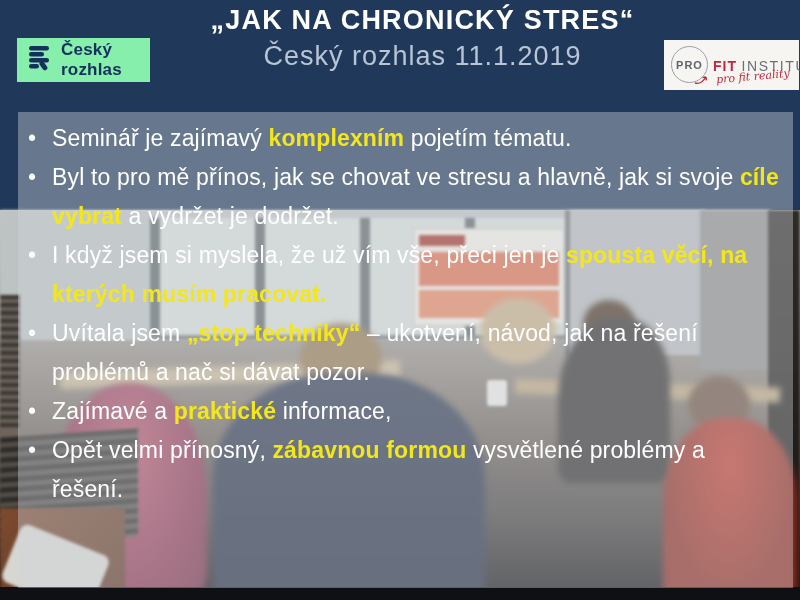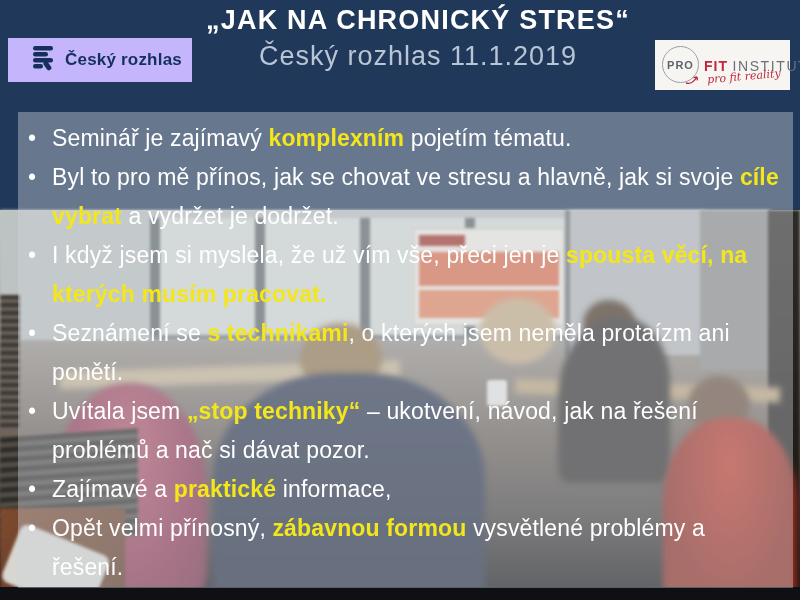--- a/index.html
+++ b/index.html
@@ -8,28 +8,28 @@
   }
   *{margin:0;padding:0;box-sizing:border-box;}
   html,body{width:800px;height:600px;overflow:hidden;background:#000;}
   .slide{
     position:relative;width:800px;height:600px;overflow:hidden;
     background:var(--navy);
     font-family:"Liberation Sans",sans-serif;
   }
 
   
-  .header{position:absolute;top:0;left:0;right:0;height:106px;background:var(--navy);z-index:5;}
+  .header{position:absolute;top:0;left:9px;right:0;height:106px;background:var(--navy);z-index:5;}
   .header-text{position:absolute;left:0;right:0;top:5px;text-align:center;transform:translateX(18px);}
   .title{color:#ffffff;font-weight:800;font-size:27px;letter-spacing:1.2px;}
   .subtitle{color:#b9c5d4;font-weight:400;font-size:27px;letter-spacing:1px;margin-top:5px;}
 
   
-  .logo-cr{position:absolute;left:8px;top:38px;width:184px;height:44px;background:#c4b5fd;
-    display:flex;align-items:center;gap:8px;padding-left:25px;z-index:6;}
+  .logo-cr{position:absolute;left:8px;top:38px;width:133px;height:44px;background:#86efac;
+    display:flex;align-items:center;gap:8px;padding-left:12px;z-index:6;}
   .logo-cr-text{color:#16305c;font-weight:700;font-size:17px;letter-spacing:0.2px;}
 
   
   .logo-profit{position:absolute;left:655px;top:40px;width:135px;height:50px;background:#f7f5f1;z-index:6;}
   .pf-circle{position:absolute;left:7px;top:6px;width:37px;height:37px;border:1.5px solid #9aa0a8;
     border-radius:50%;display:flex;align-items:center;justify-content:center;}
   .pf-pro{color:#5d646d;font-size:11px;font-weight:700;letter-spacing:1px;}
   .pf-line{position:absolute;left:49px;top:17px;white-space:nowrap;}
   .pf-fit{color:#bf2740;font-size:14px;font-weight:800;letter-spacing:1px;}
   .pf-institut{color:#6a7078;font-size:14px;font-weight:500;letter-spacing:1.6px;}
@@ -156,20 +156,19 @@
       </span>
       <div class="pf-tagline">pro fit reality</div>
     </div>
   </div>
 
   <div class="quote-panel">
     <ul class="bullets">
         <li><span>Seminář je zajímavý </span><span class="hl">komplexním</span><span> pojetím tématu.</span></li>
         <li><span>Byl to pro mě přínos, jak se chovat ve stresu a hlavně, jak si svoje </span><span class="hl">cíle vybrat</span><span> a vydržet je dodržet.</span></li>
         <li><span>I když jsem si myslela, že už vím vše, přeci jen je </span><span class="hl">spousta věcí, na kterých musím pracovat.</span></li>
-        <li><span>Seznámení se </span><span class="hl">s technikami</span><span>, o kterých jsem neměla protaízm ani ponětí.</span></li>
         <li><span>Uvítala jsem </span><span class="hl">„stop techniky“</span><span> – ukotvení, návod, jak na řešení problémů a nač si dávat pozor.</span></li>
         <li><span>Zajímavé a </span><span class="hl">praktické</span><span> informace,</span></li>
         <li><span>Opět velmi přínosný, </span><span class="hl">zábavnou formou</span><span> vysvětlené problémy a řešení.</span></li>
       </ul>
   </div>
 
 </div>
 
 </body></html>

